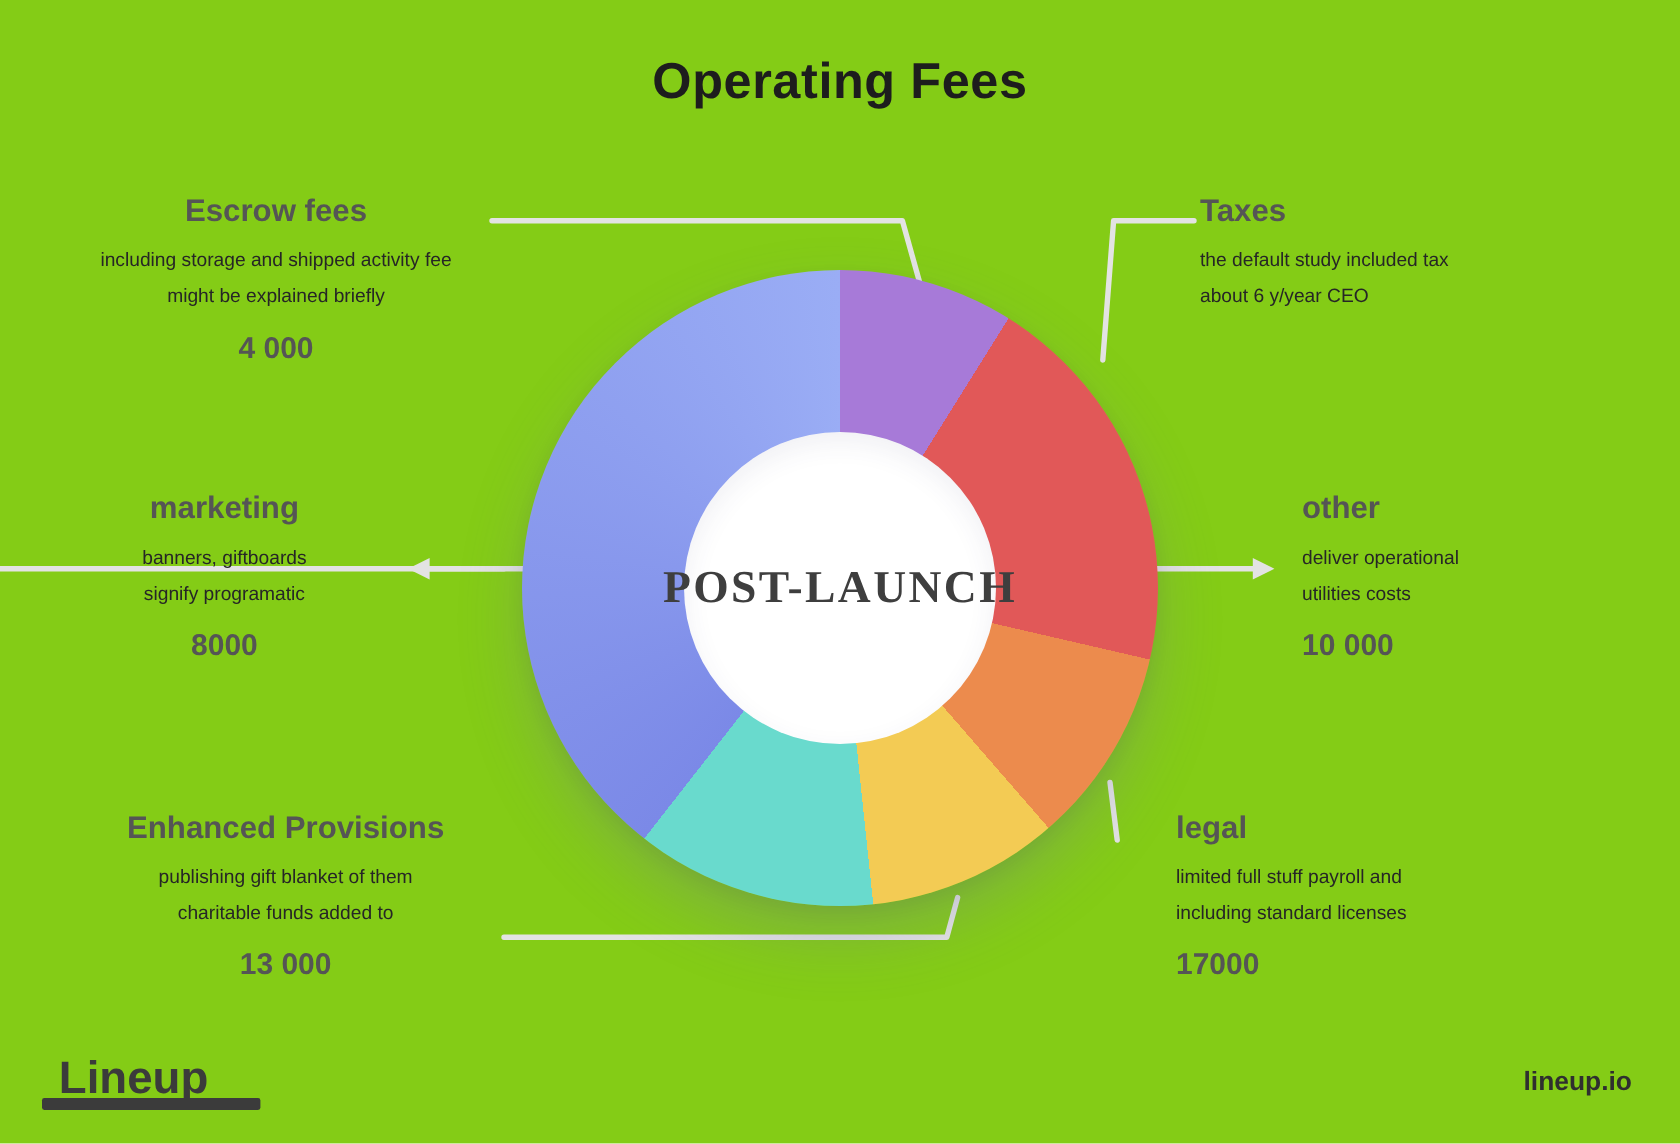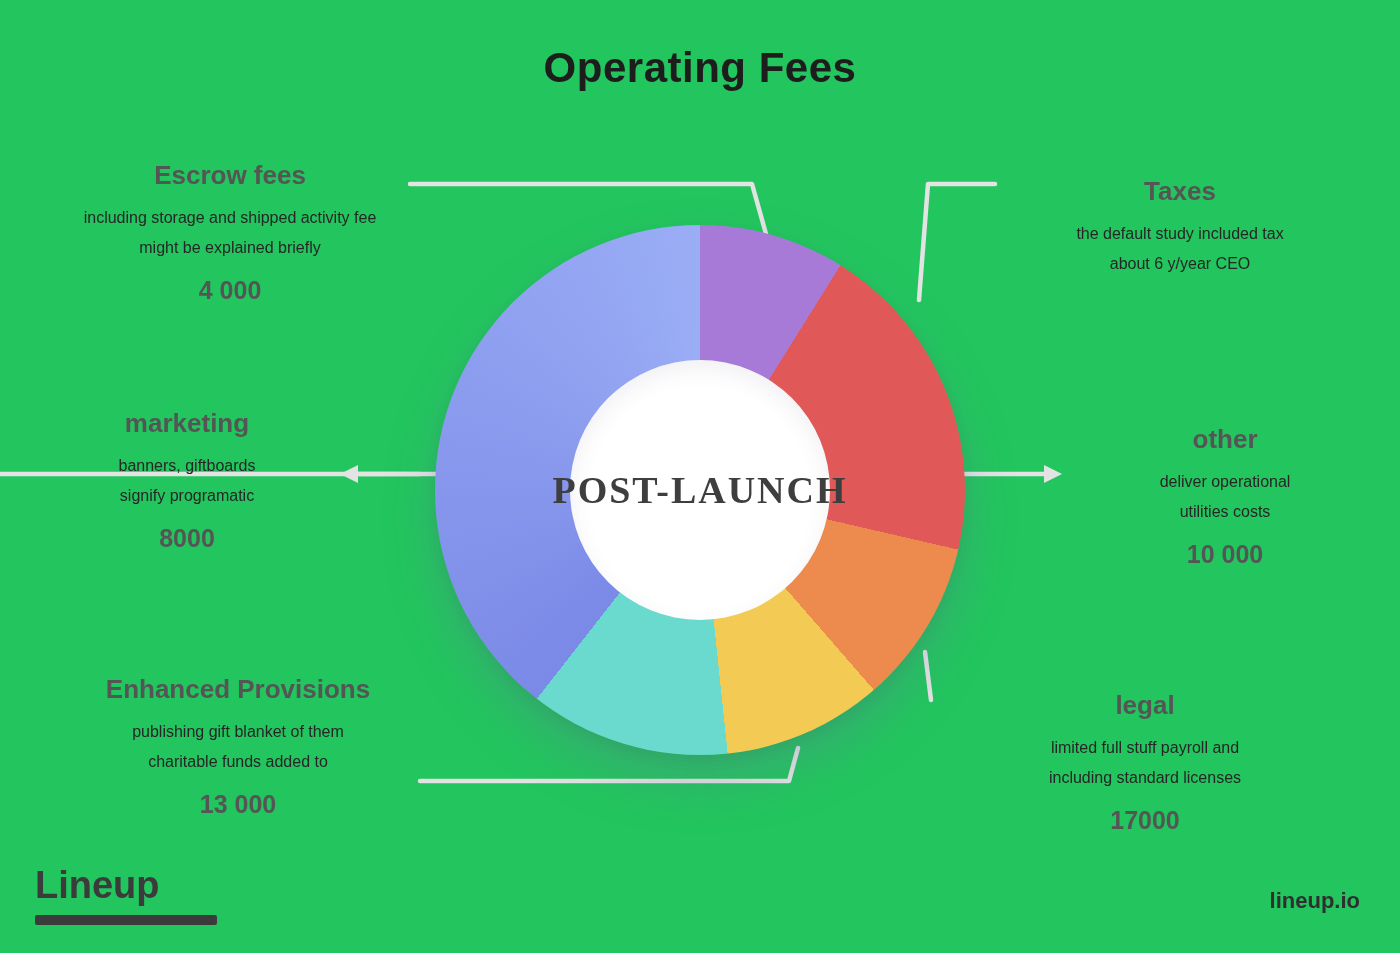--- a/index.html
+++ b/index.html
@@ -1,17 +1,17 @@
 <!DOCTYPE html>
 <html><head>
 <meta charset="utf-8">
 <style>
   html,body{margin:0;padding:0;background:#ffffff;}
   .stage{
-    position:relative;width:1400px;height:953px;background:#22c55e;
+    position:relative;width:1400px;height:953px;background:#84cc16;
     font-family:"Liberation Sans",sans-serif;overflow:hidden;color:#2a2a2a;
   }
   .title{
     position:absolute;left:0;top:44px;width:100%;text-align:center;margin:0;
     font-size:42px;font-weight:700;color:#1d1d1d;letter-spacing:0.5px;
   }
   
   .donut{
     position:absolute;left:435px;top:225px;width:530px;height:530px;border-radius:50%;
     box-shadow:0 26px 52px rgba(106,112,160,0.28), 0 6px 14px rgba(0,0,0,0.07);
@@ -24,27 +24,27 @@
   }
   .center-line{
     font-size:38px;font-weight:800;color:#3e3e3e;letter-spacing:2px;line-height:1.5;text-align:center;
   }
   
   .lb{position:absolute;}
   .lb .hd{margin:0 0 12px 0;font-size:26px;font-weight:700;color:#555555;}
   .lb .desc{font-size:16px;line-height:1.85;color:#262626;font-weight:400;}
   .lb .val{margin-top:14px;font-size:25px;font-weight:700;color:#555555;}
   .align-right{text-align:center;}
-  .align-left{text-align:center;margin-top:16px;}
+  .align-left{text-align:left;}
   
   .connectors{position:absolute;left:0;top:0;pointer-events:none;}
   .connectors polyline,.connectors line{stroke:#e3e3e3;stroke-width:4.5;fill:none;stroke-linecap:round;stroke-linejoin:round;}
   .connectors polygon{fill:#e3e3e3;}
   
-  .logo{position:absolute;left:35px;top:864px;font-size:38px;font-weight:700;color:#3b3b3b;margin:0;}
+  .logo{position:absolute;left:35px;top:864px;font-size:38px;font-weight:700;color:#3b3b3b;margin:14px;}
   .logo-bar{position:absolute;left:35px;top:915px;width:182px;height:10px;background:#3b3b3b;border-radius:2px;}
   .site{position:absolute;right:40px;top:888px;font-size:22px;font-weight:700;color:#2f2f2f;}
 </style>
 </head>
 <body>
 
 <div class="stage">
 
   <h1 class="title">Operating Fees</h1>
 

